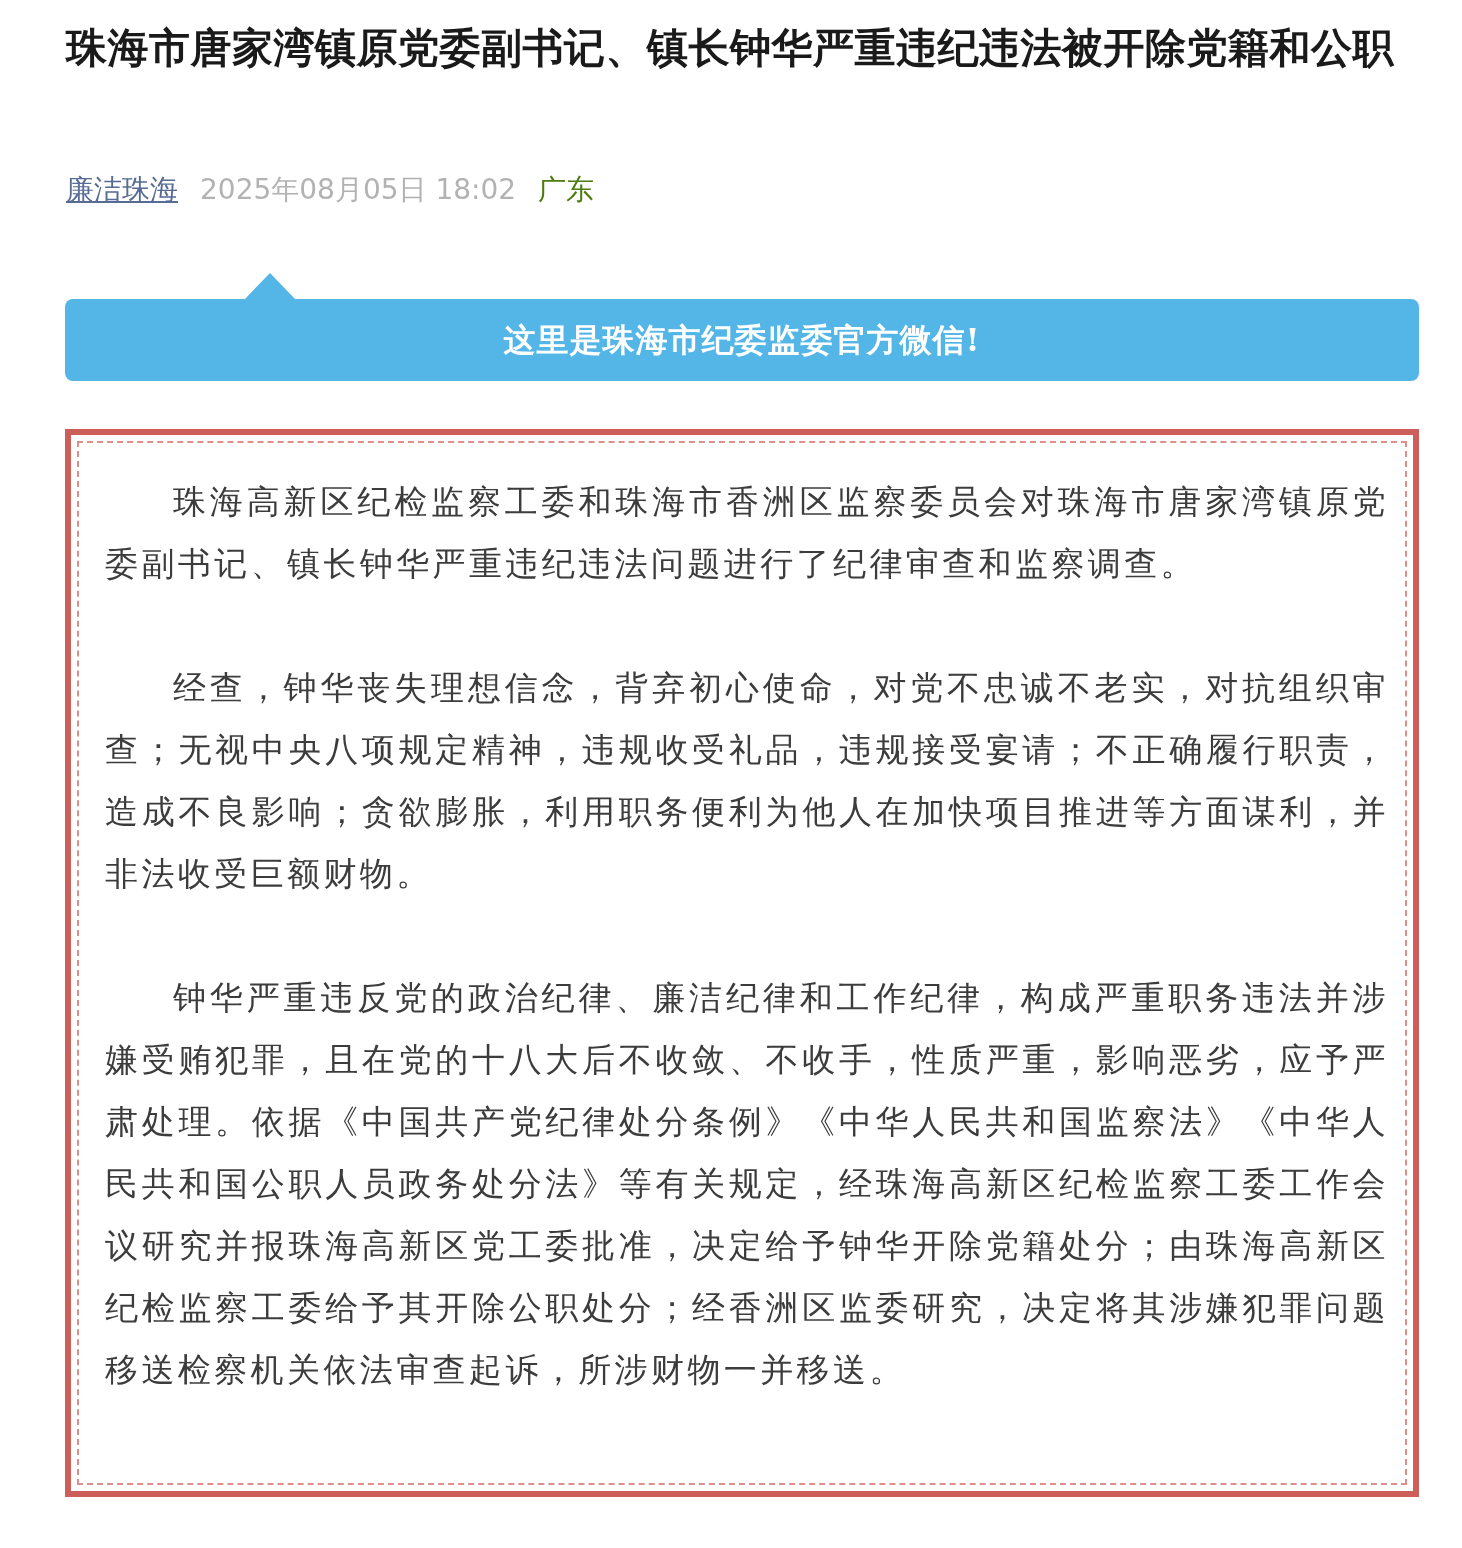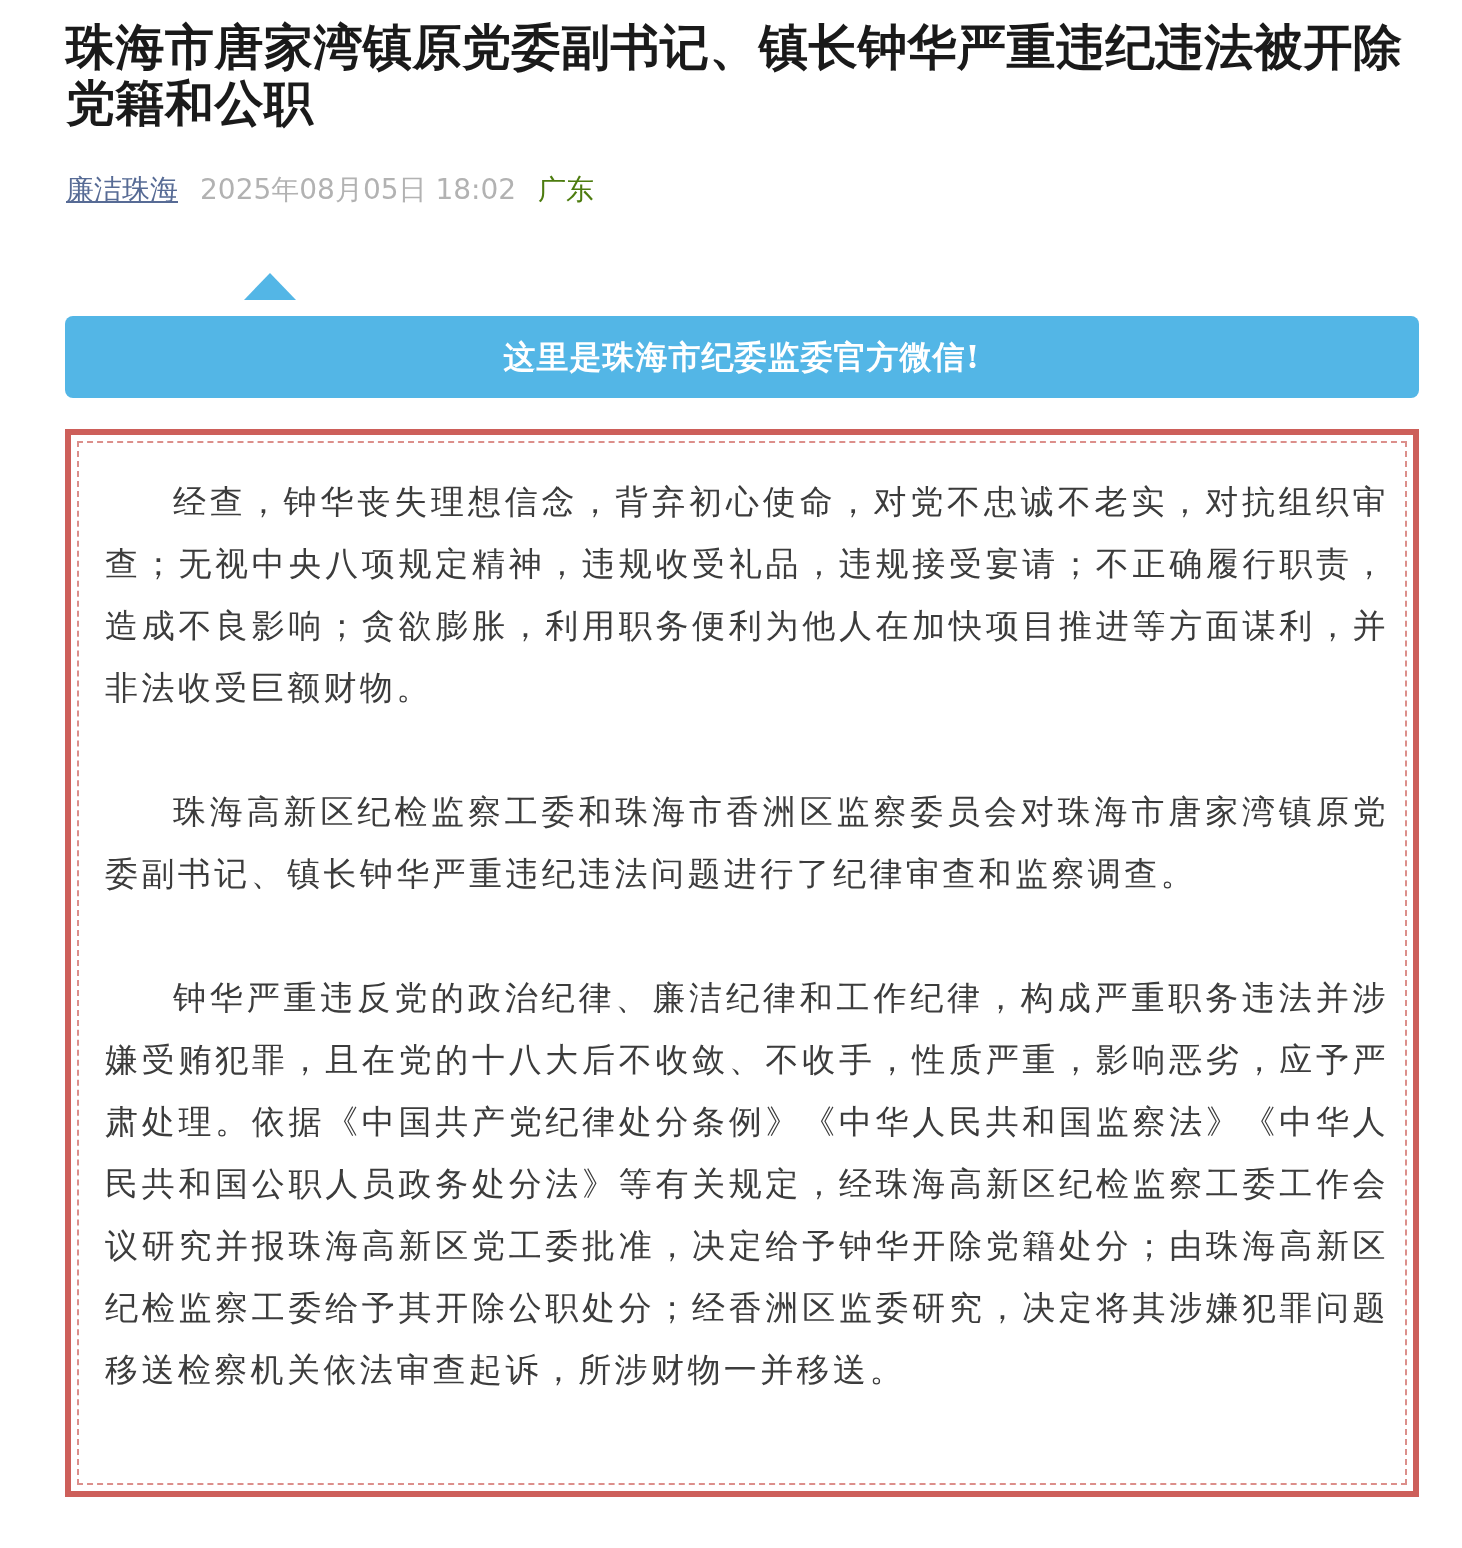--- a/index.html
+++ b/index.html
@@ -1,25 +1,25 @@
 <!DOCTYPE html>
 <html><head>
 <meta charset="utf-8">
 <style>
   html, body { margin:0; padding:0; background:#ffffff; }
   body { width:1462px; height:1548px; position:relative; overflow:hidden;
          font-family:"DejaVu Sans","Liberation Sans",sans-serif; }
   .title { position:absolute; left:66px; top:20px; width:1360px; margin:0;
-           font-size:49px; line-height:56px; font-weight:bold; color:#1a1a1a; letter-spacing:0.5px; }
+           font-size:41px; line-height:56px; font-weight:bold; color:#1a1a1a; letter-spacing:0.5px; }
   .meta { position:absolute; left:66px; top:170px; font-size:28px; line-height:40px; white-space:nowrap; }
   .meta .author { color:#576b95; margin-right:22px;text-decoration:underline; }
   .meta .date { color:#b2b2b2; margin-right:22px; }
   .meta .loc { color:#4d7c0f; }
   .banner { position:absolute; left:65px; top:299px; width:1354px; height:82px;
-            background:#53b6e6; border-radius:8px;margin-top:17px; }
+            background:#53b6e6; border-radius:8px; }
   .banner-arrow { position:absolute; left:244px; top:273px; width:0; height:0;
             border-left:26px solid transparent; border-right:26px solid transparent;
             border-bottom:27px solid #53b6e6; }
   .banner-text { position:absolute; left:0; right:0; top:0; height:82px; line-height:82px;
             text-align:center; color:#ffffff; font-size:32px; font-weight:bold;
             font-family:"DejaVu Serif","Liberation Serif",serif; letter-spacing:1px; }
   .frame { position:absolute; left:65px; top:429px; width:1342px; height:1056px;
            border:6px solid #cd5f5a; background:#fff; }
   .frame-inner { position:absolute; left:6px; top:6px; right:6px; bottom:6px;
            border:2px dashed #dc8f8b; }
@@ -37,17 +37,17 @@
 </div>
 
 <div class="banner-arrow"></div>
 <div class="banner">
   <div class="banner-text">这里是珠海市纪委监委官方微信!</div>
 </div>
 
 <div class="frame">
   <div class="frame-inner"></div>
   <div class="content">
+    <p class="para">珠海高新区纪检监察工委和珠海市香洲区监察委员会对珠海市唐家湾镇原党委副书记、镇长钟华严重违纪违法问题进行了纪律审查和监察调查。</p>
     <p class="para">经查，钟华丧失理想信念，背弃初心使命，对党不忠诚不老实，对抗组织审查；无视中央八项规定精神，违规收受礼品，违规接受宴请；不正确履行职责，造成不良影响；贪欲膨胀，利用职务便利为他人在加快项目推进等方面谋利，并非法收受巨额财物。</p>
-    <p class="para">珠海高新区纪检监察工委和珠海市香洲区监察委员会对珠海市唐家湾镇原党委副书记、镇长钟华严重违纪违法问题进行了纪律审查和监察调查。</p>
     <p class="para">钟华严重违反党的政治纪律、廉洁纪律和工作纪律，构成严重职务违法并涉嫌受贿犯罪，且在党的十八大后不收敛、不收手，性质严重，影响恶劣，应予严肃处理。依据《中国共产党纪律处分条例》《中华人民共和国监察法》《中华人民共和国公职人员政务处分法》等有关规定，经珠海高新区纪检监察工委工作会议研究并报珠海高新区党工委批准，决定给予钟华开除党籍处分；由珠海高新区纪检监察工委给予其开除公职处分；经香洲区监委研究，决定将其涉嫌犯罪问题移送检察机关依法审查起诉，所涉财物一并移送。</p>
   </div>
 </div>
 
 </body></html>

